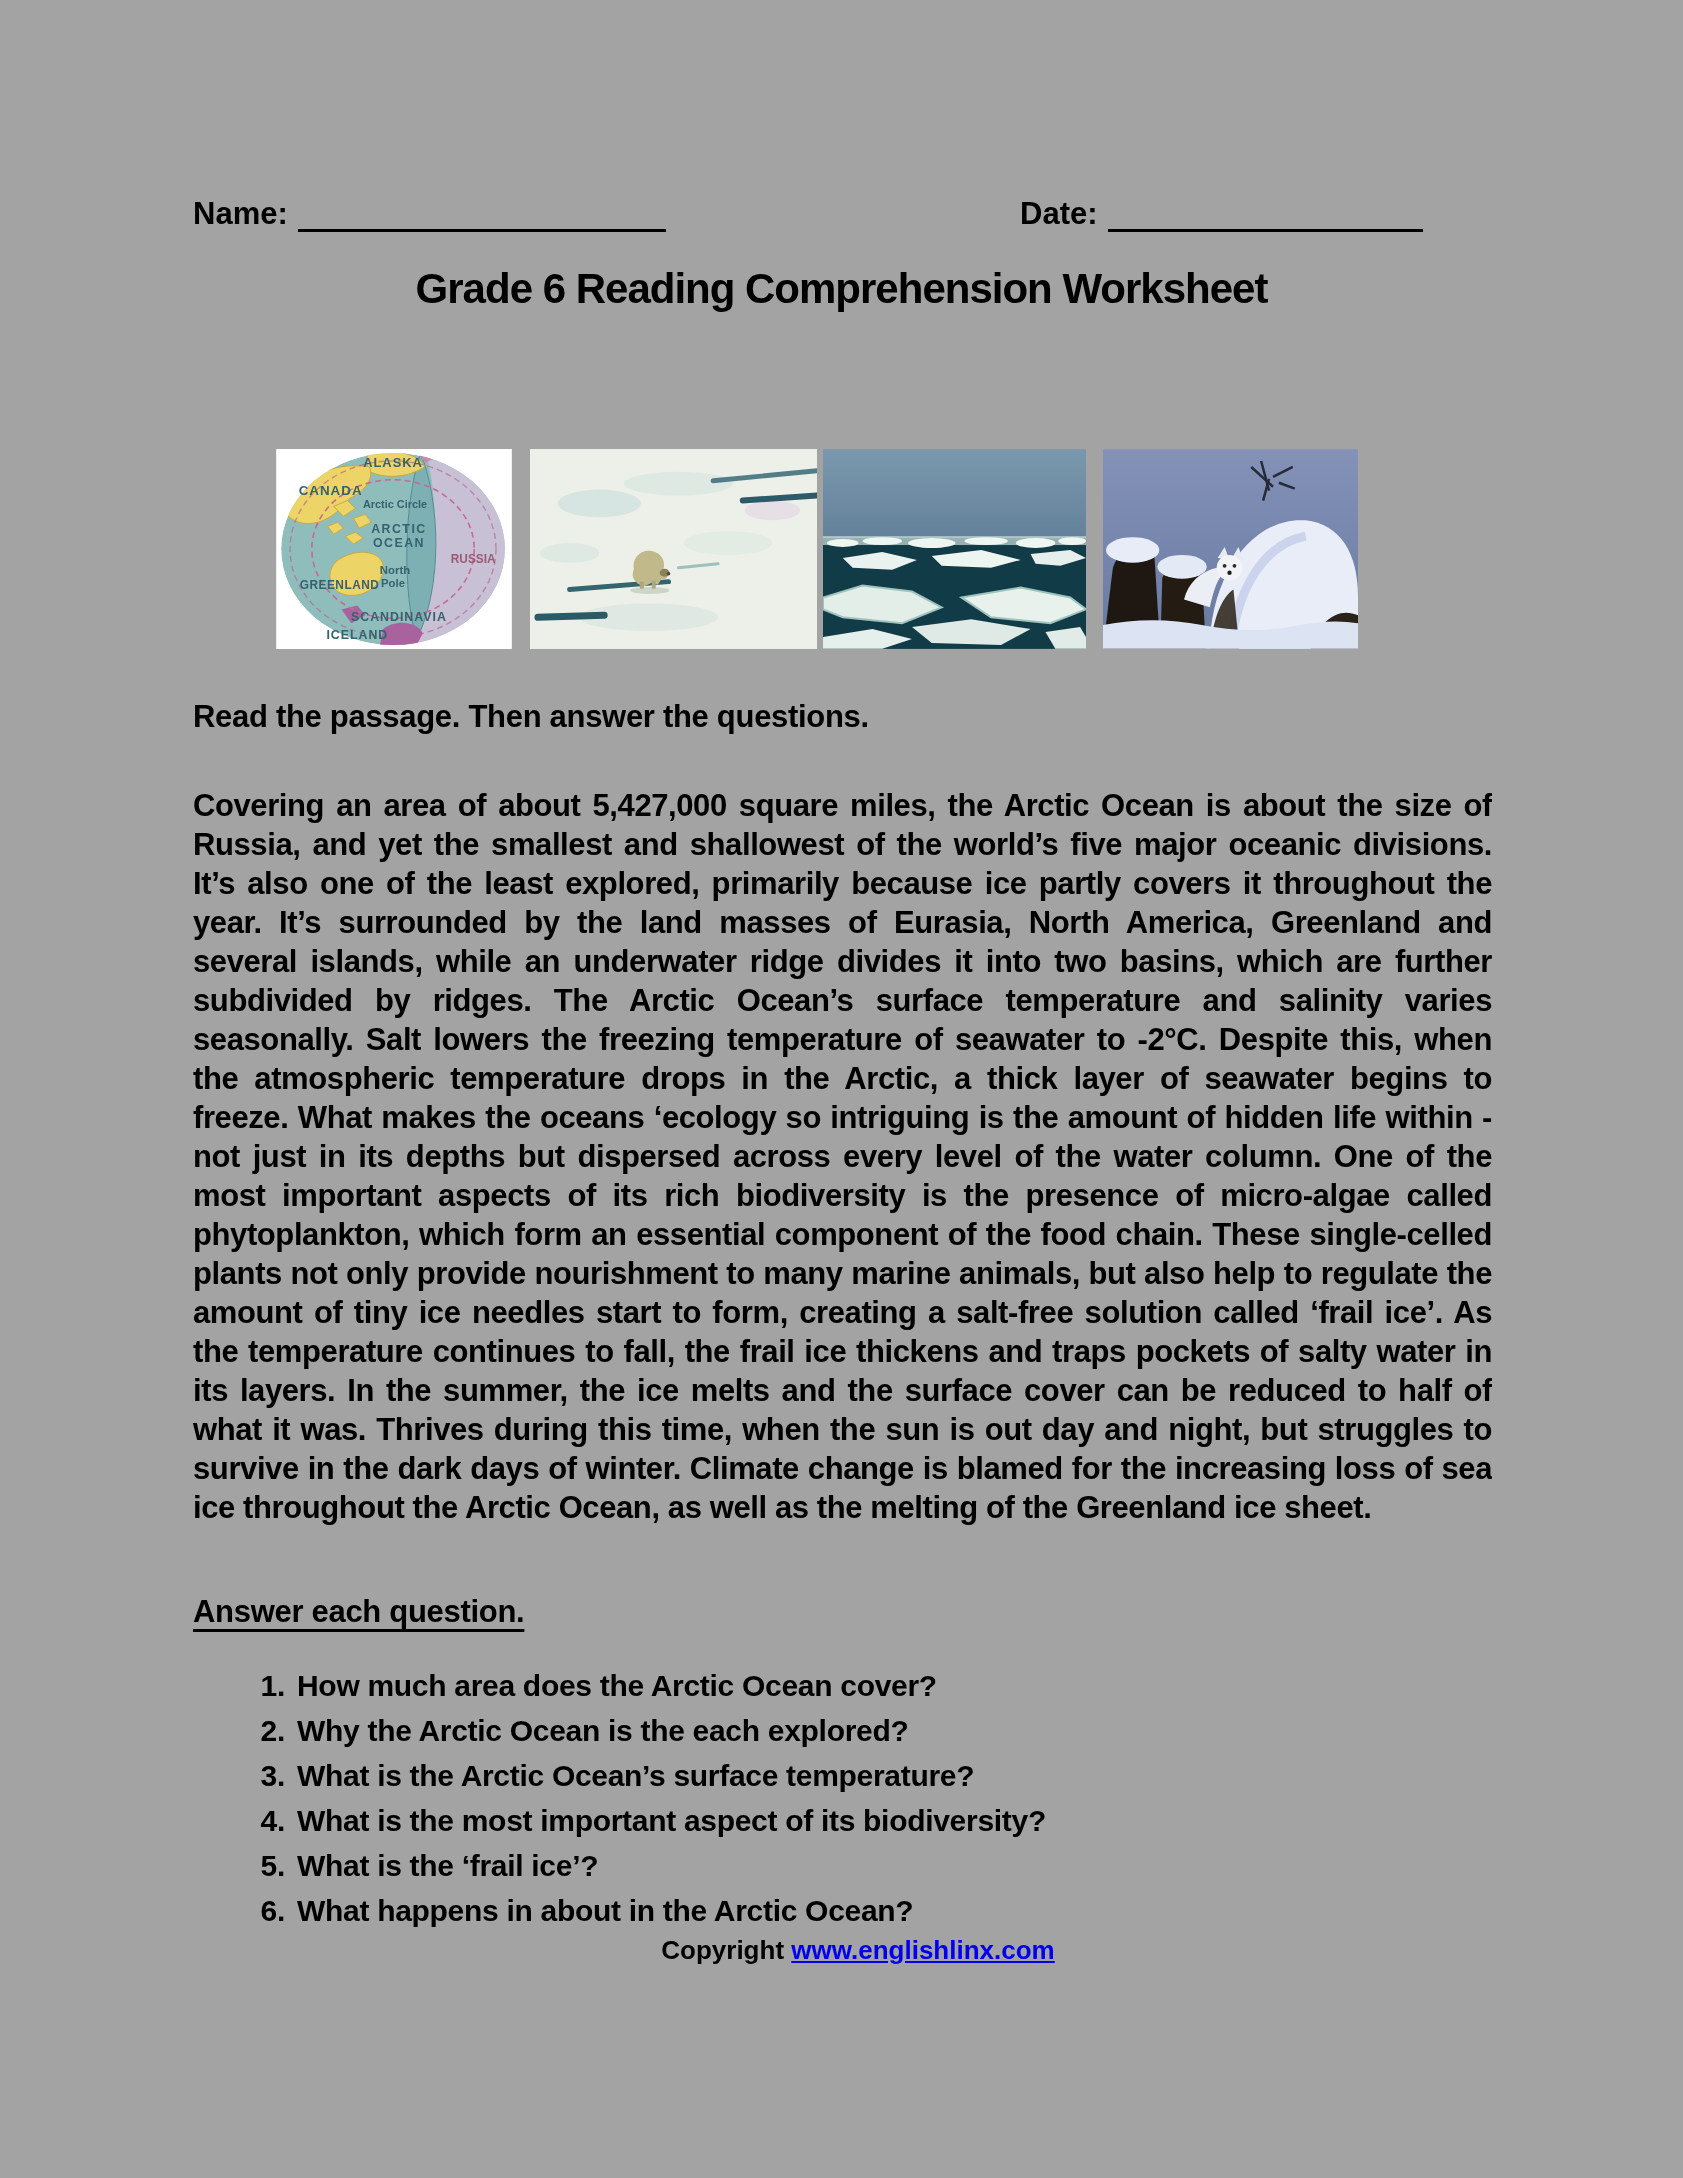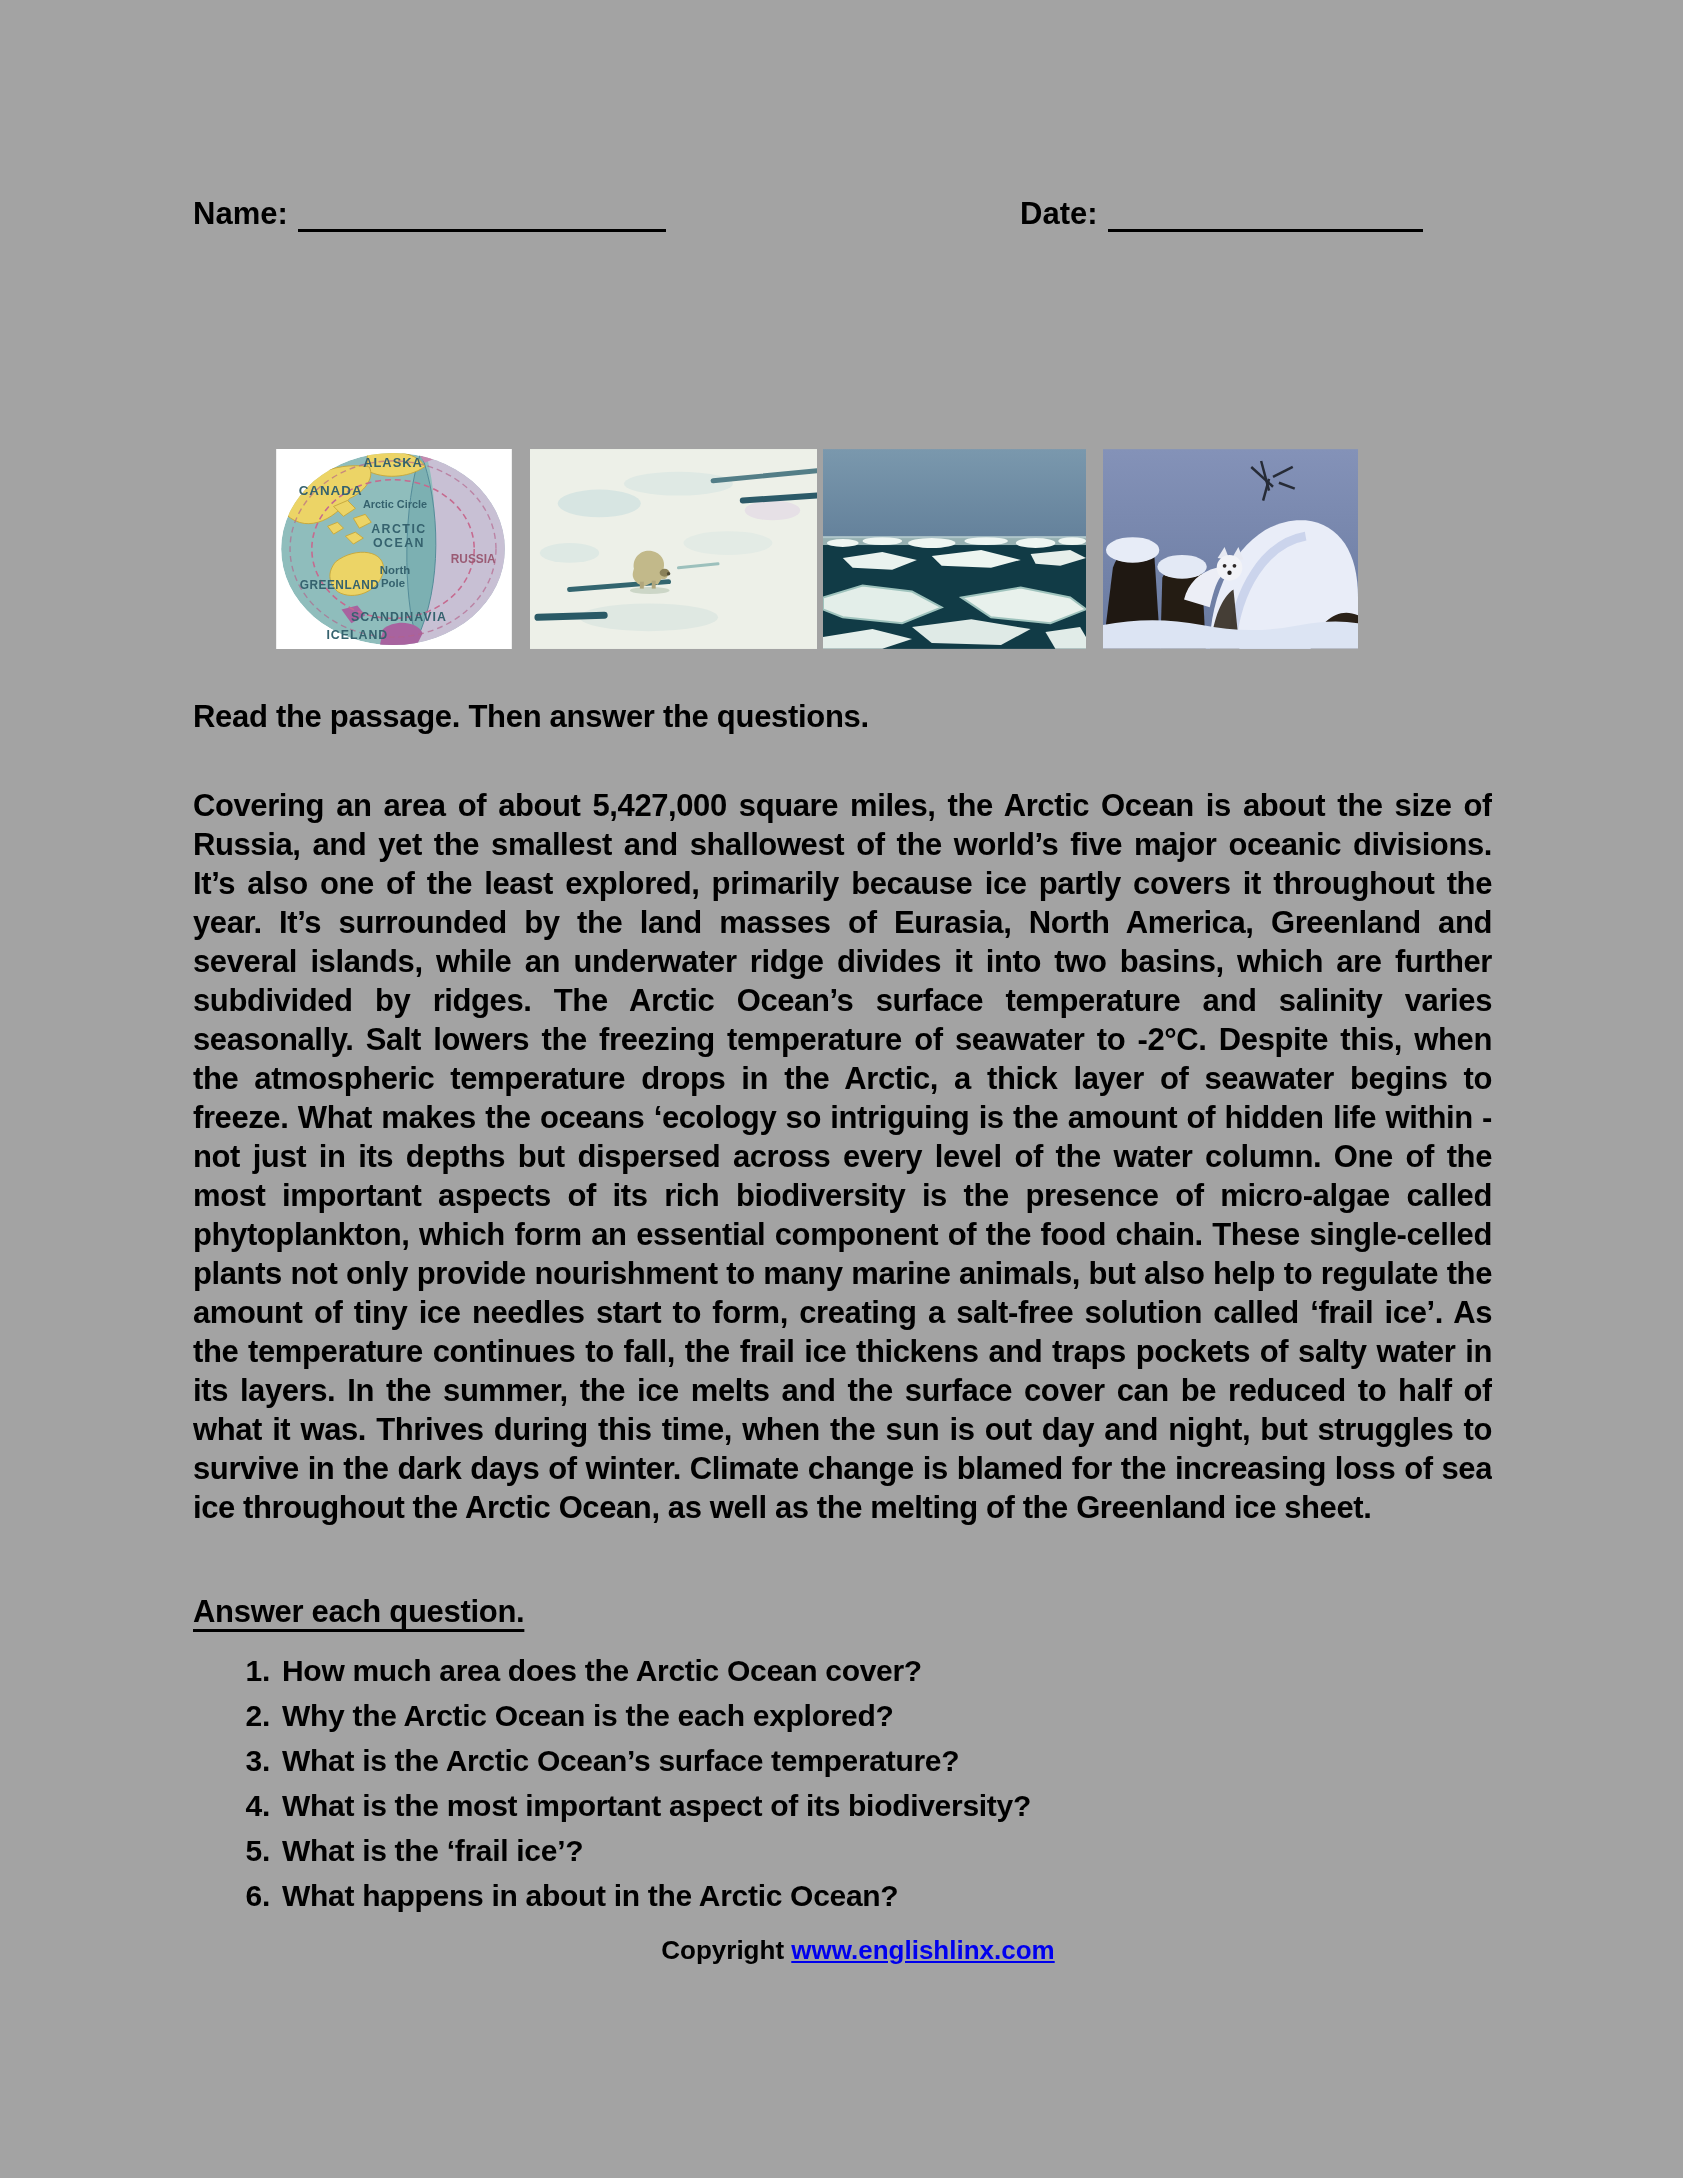--- a/index.html
+++ b/index.html
@@ -50,21 +50,21 @@
   }
 
   
   .questions-heading {
     position: absolute; left: 193px; top: 1594px;
     font-size: 31px; font-weight: bold;
     text-decoration: underline; text-decoration-thickness: 3px; text-underline-offset: 7px;
     letter-spacing: -0.3px;
   }
   .questions { position: absolute; left: 193px; top: 1651px; width: 1299px; }
-  .questions ol { margin: 1px; padding-left: 84px; font-size: 30px; font-weight: bold; letter-spacing: -0.3px; }
+  .questions ol { margin: 16px; padding-left: 84px; font-size: 30px; font-weight: bold; letter-spacing: -0.3px; }
   .questions li { margin-bottom: 8px; line-height: 37px; padding-left: 4px; }
 
   
   .footer {
     position: absolute; top: 1935px; left: 0; width: 100%;
     text-align: center; font-size: 26px; font-weight: bold; padding-left: 33px; box-sizing: border-box;
   }
   .footer a { color: #0000EE; text-decoration: underline; }
 </style>
 </head>
@@ -72,20 +72,21 @@
 
 <div class="page">
 
   <div class="name-field">
     <span>Name:</span><span class="blank name-line"></span>
   </div>
   <div class="date-field">
     <span>Date:</span><span class="blank date-line"></span>
   </div>
 
+  <div class="worksheet-title">Grade 6 Reading Comprehension Worksheet</div>
 
   <figure class="fig-map">
     <svg width="236" height="200" viewBox="0 0 238 202">
       <rect width="238" height="202" fill="#ffffff"></rect>
       <defs>
         <clipPath id="mapclip">
             <ellipse cx="118" cy="101" rx="113" ry="97"></ellipse>
           </clipPath>
       </defs>
       <g clip-path="url(#mapclip)">

